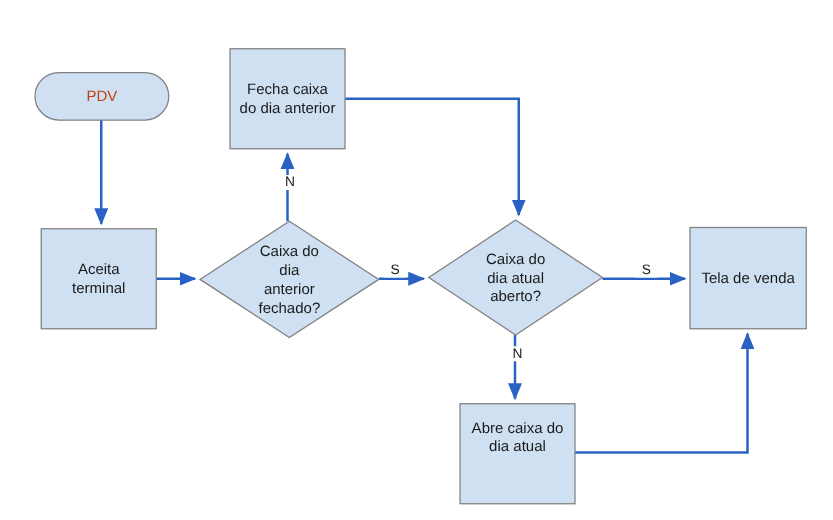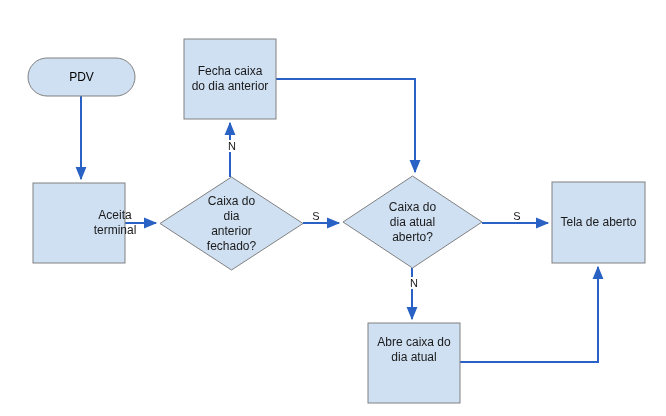--- a/index.html
+++ b/index.html
@@ -78,30 +78,30 @@
         <rect x="552" y="182" width="93" height="81" fill="#cfe0f3" stroke="#808080" stroke-width="1"></rect>
         <rect x="368" y="323" width="92" height="80" fill="#cfe0f3" stroke="#808080" stroke-width="1"></rect>
       </g>
   </svg>
 
   <div id="labels-layer">
       <div class="edge-label" style="left: 223px; top: 140px; width: 14px; color: rgb(26, 26, 26);">N</div>
       <div class="edge-label" style="left: 307px; top: 210px; width: 14px; color: rgb(26, 26, 26);">S</div>
       <div class="edge-label" style="left: 508px; top: 210px; width: 14px; color: rgb(26, 26, 26);">S</div>
       <div class="edge-label" style="left: 405px; top: 277px; width: 14px; color: rgb(26, 26, 26);">N</div>
-      <div class="node-label" style="left: 28px; top: 58px; width: 107px; height: 38px; color: #000000;">PDV</div>
+      <div class="node-label" style="left: 28px; top: 58px; width: 107px; height: 38px; color: #c2410c;">PDV</div>
       <div class="node-label" style="left: 184px; top: 39px; width: 92px; height: 80px; color: rgb(26, 26, 26);">Fecha caixa
 do dia anterior</div>
-      <div class="node-label" style="left: 33px; top: 183px; width: 92px; height: 80px; color: rgb(26, 26, 26); padding-left: 36px;">Aceita
+      <div class="node-label" style="left: 33px; top: 183px; width: 92px; height: 80px; color: rgb(26, 26, 26);">Aceita
 terminal</div>
       <div class="node-label" style="left: 160px; top: 177px; width: 143px; height: 93px; color: rgb(26, 26, 26);">Caixa do
 dia
 anterior
 fechado?</div>
       <div class="node-label" style="left: 343px; top: 176px; width: 139px; height: 92px; color: rgb(26, 26, 26);">Caixa do
 dia atual
 aberto?</div>
-      <div class="node-label" style="left: 552px; top: 182px; width: 93px; height: 81px; color: rgb(26, 26, 26);">Tela de aberto</div>
+      <div class="node-label" style="left: 552px; top: 182px; width: 93px; height: 81px; color: rgb(26, 26, 26);">Tela de venda</div>
       <div class="node-label" style="left: 368px; top: 310px; width: 92px; height: 80px; color: rgb(26, 26, 26);">Abre caixa do
 dia atual</div>
     </div>
 
 </div>
 
 </body></html>

